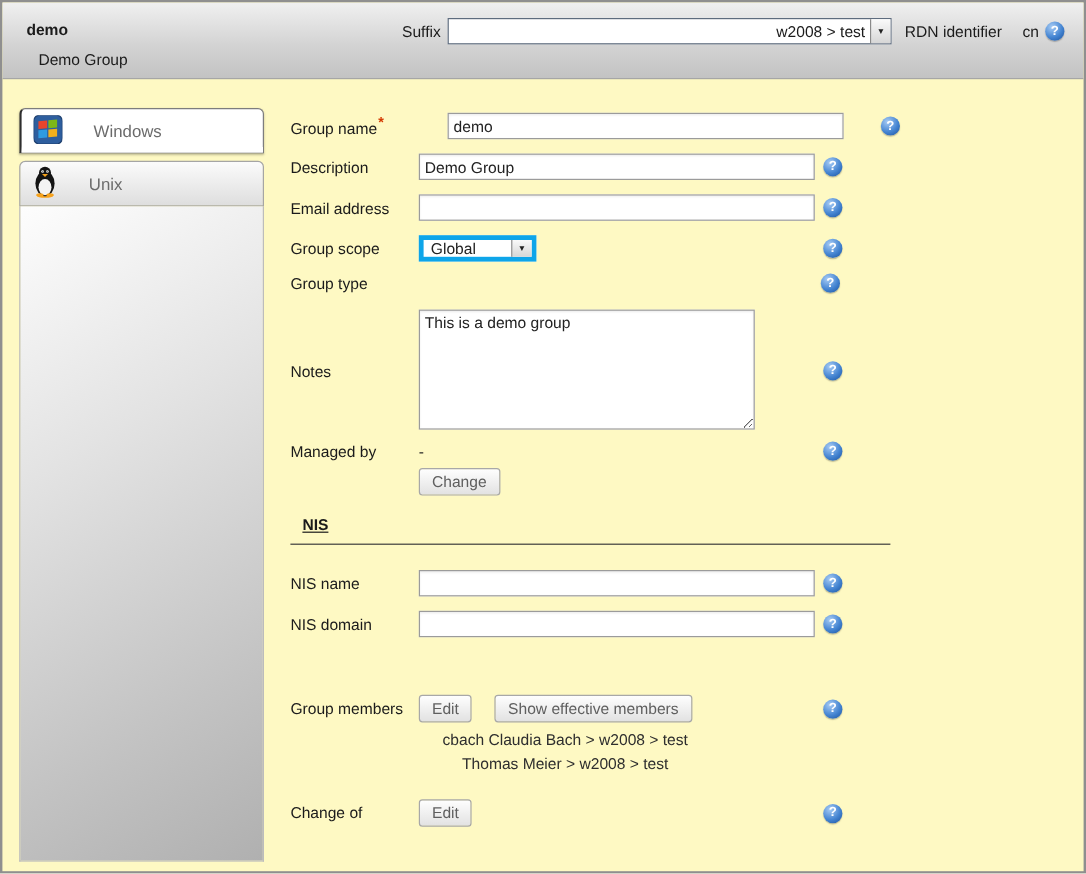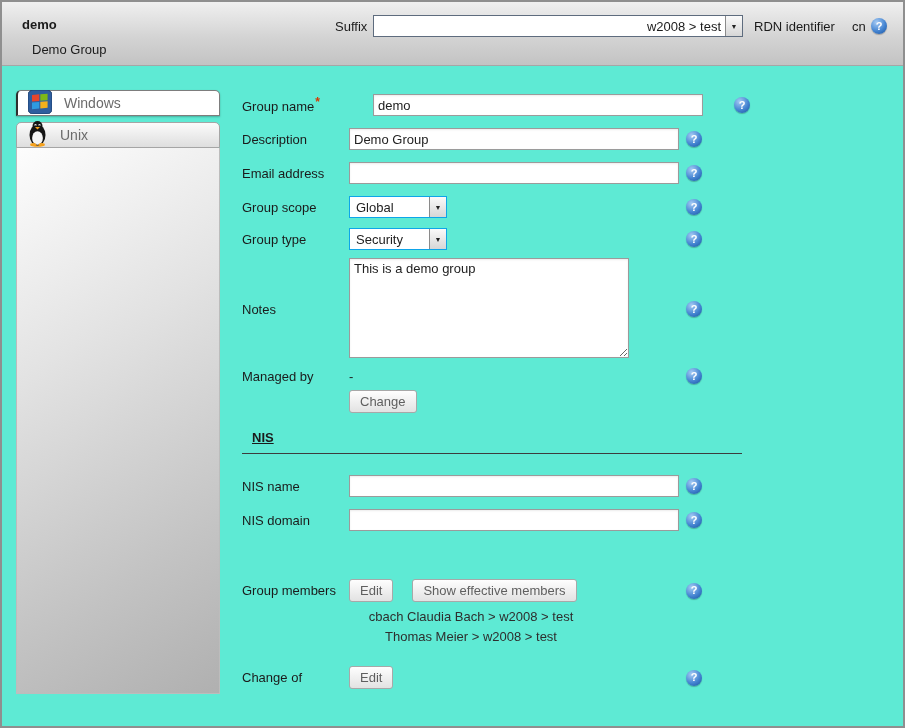--- a/index.html
+++ b/index.html
@@ -1,19 +1,19 @@
 <!DOCTYPE html>
 <html><head>
 <meta charset="utf-8">
 <style>
   html,body{margin:0;padding:0;background:#eef2f8;}
   *{box-sizing:border-box;}
   .window{
     position:relative;width:905px;height:728px;
-    border:2px solid #8f8f8f;background:#5eead4;
+    border:2px solid #8f8f8f;background:#fef9c3;
     font-family:"Liberation Sans",sans-serif;font-size:13px;color:#1b1b1b;
     overflow:hidden;
   }
   
   .header{
     position:absolute;top:0;left:0;right:0;height:64px;
     background:linear-gradient(#f0f0f0,#d4d4d4 55%,#c3c3c3);
     border-bottom:1px solid #a6a6a6;
   }
   .title{position:absolute;left:20px;top:15px;font-weight:bold;}
@@ -39,21 +39,21 @@
   .help{
     width:16px;height:16px;border-radius:50%;
     background:radial-gradient(circle at 35% 28%,#a6cbf4,#4585d2 55%,#174f9c);
     color:#fff;font-weight:bold;font-size:11px;line-height:1;
     display:flex;align-items:center;justify-content:center;
     box-shadow:0 1px 1px rgba(0,0,0,.25);cursor:pointer;flex-shrink:0;
   }
   
   .sidebar{position:absolute;left:14px;top:88px;width:204px;}
   .tab{
-    height:26px;display:flex;align-items:center;gap:12px;padding-left:10px;
+    height:38px;display:flex;align-items:center;gap:26px;padding-left:10px;
     border-radius:5px 5px 0 0;cursor:pointer;
   }
   .tab .tab-label{color:#6b6b6b;font-size:14px;}
   .tab-windows{
     background:#fff;border:1px solid #7d7d7d;border-left:2px solid #2e2e2e;
     box-shadow:0 1px 2px rgba(0,0,0,.25);margin-bottom:6px;
   }
   .tab-unix{
     background:linear-gradient(#fbfbfb,#dedede);
     border:1px solid #a5a5a5;
@@ -73,22 +73,22 @@
   .frow .help{margin-left:auto;}
   .top-align .help{margin-top:2px;}
   .req{color:#d43a02;font-weight:bold;font-size:12px;vertical-align:super;margin-left:1px;}
   .txt{
     width:330px;height:22px;border:1px solid #9b9b9b;background:#fff;
     font-family:"Liberation Sans",sans-serif;font-size:13px;padding:2px 4px;color:#222;
     box-shadow:inset 0 1px 2px rgba(0,0,0,.08);
   }
   textarea.txt{width:280px;height:100px;resize:both;line-height:1.25;}
   .fake-select{
-    display:inline-flex;align-items:center;height:22px;min-width:98px;
-    border:1px solid #0ea5e9;background:#fff;cursor:default;
+    display:inline-flex;height:22px;min-width:98px;
+    border:4px solid #0ea5e9;background:#fff;cursor:default;
   }
   .fake-select .val{flex:1;padding:0 6px;color:#222;}
   .btn{
     display:inline-flex;align-items:center;justify-content:center;
     height:23px;padding:0 10px;
     background:linear-gradient(#fefefe,#e2e2e2);
     border:1px solid #a8a8a8;border-radius:3px;color:#5f5f5f;
     font-family:"Liberation Sans",sans-serif;font-size:13px;cursor:pointer;
   }
   .nis-head{
@@ -188,26 +188,20 @@
         <span class="fake-select">
           <span class="val">Global</span>
           <span class="dd-btn">▼</span>
         </span>
       </span>
       <span class="help">?</span>
     </div>
 
     <div class="frow" style="top:226px;">
       <span class="flabel">Group type</span>
-      <span class="fcontent">
-        <span class="fake-select">
-          <span class="val">Security</span>
-          <span class="dd-btn">▼</span>
-        </span>
-      </span>
       <span class="help">?</span>
     </div>
 
     <div class="frow top-align" style="top:256px;">
       <span class="flabel">Notes</span>
       <span class="fcontent">
           <textarea class="txt" style="">This is a demo group</textarea>
         </span>
       <span class="help">?</span>
     </div>

